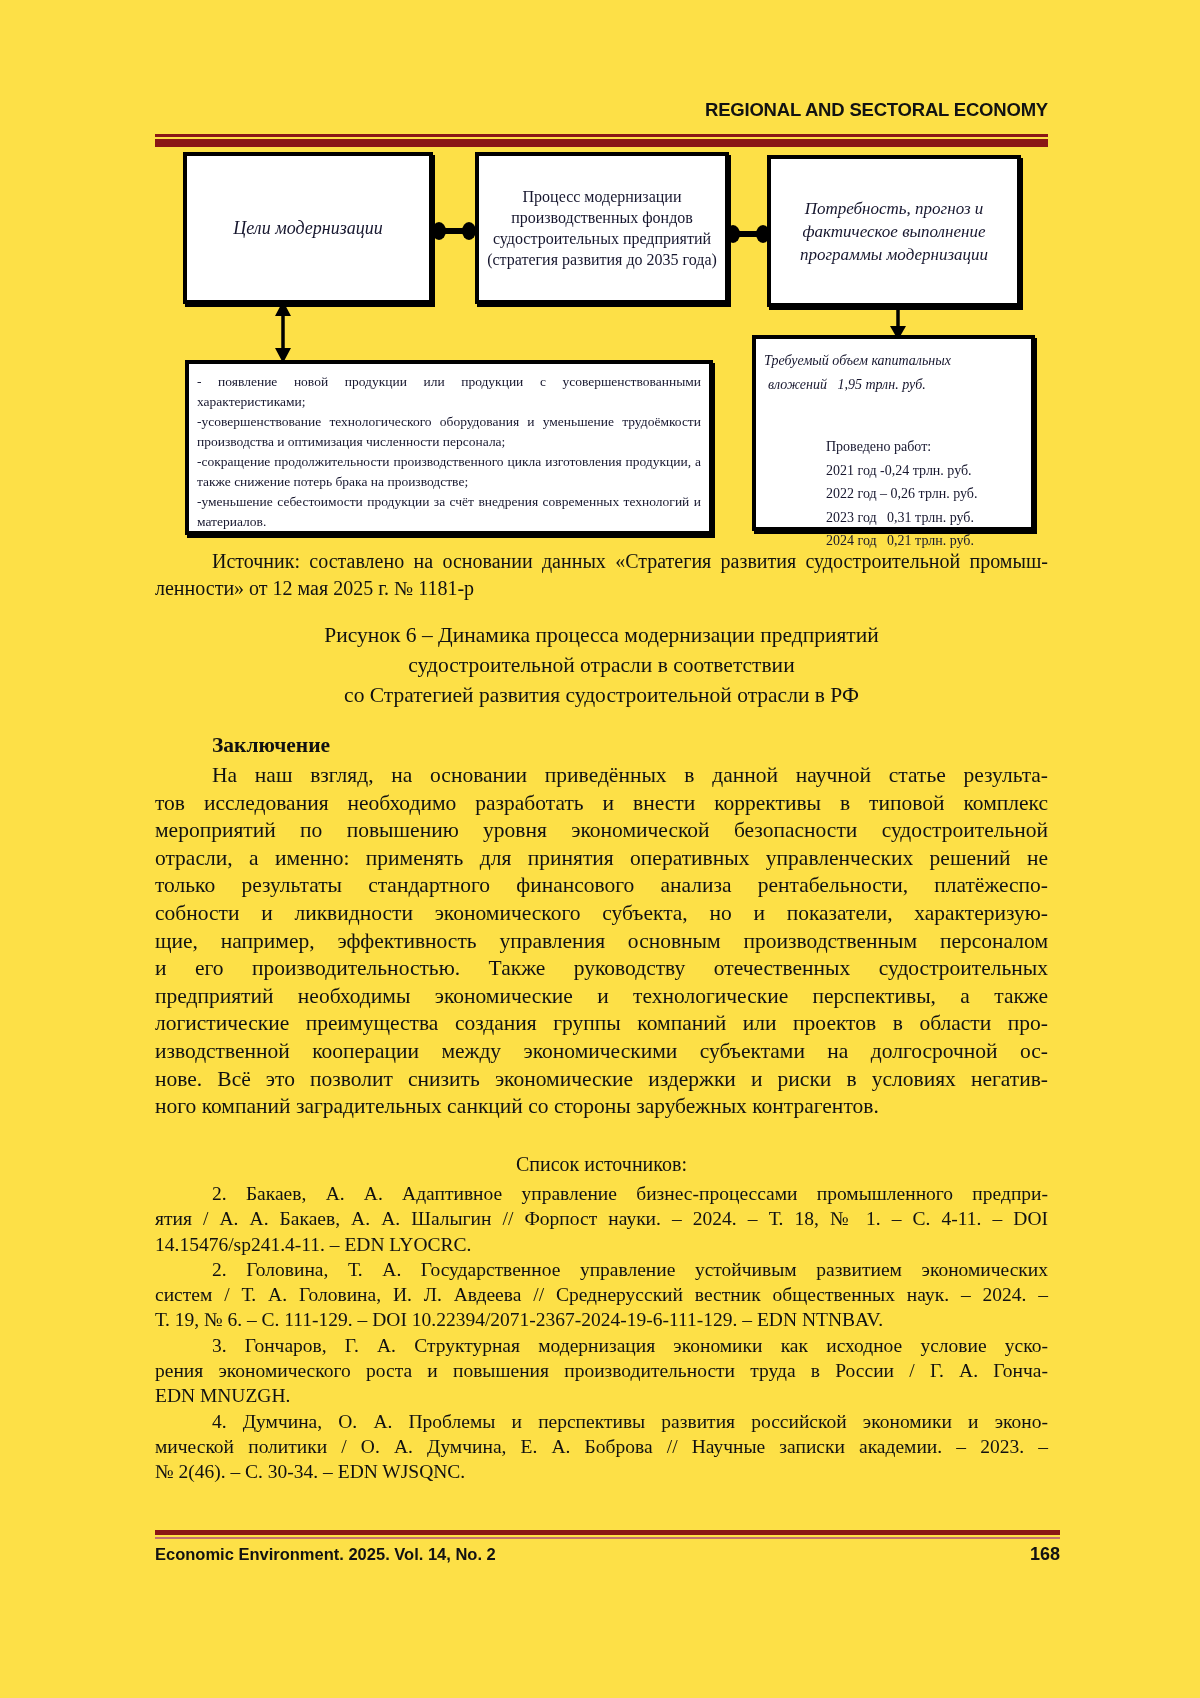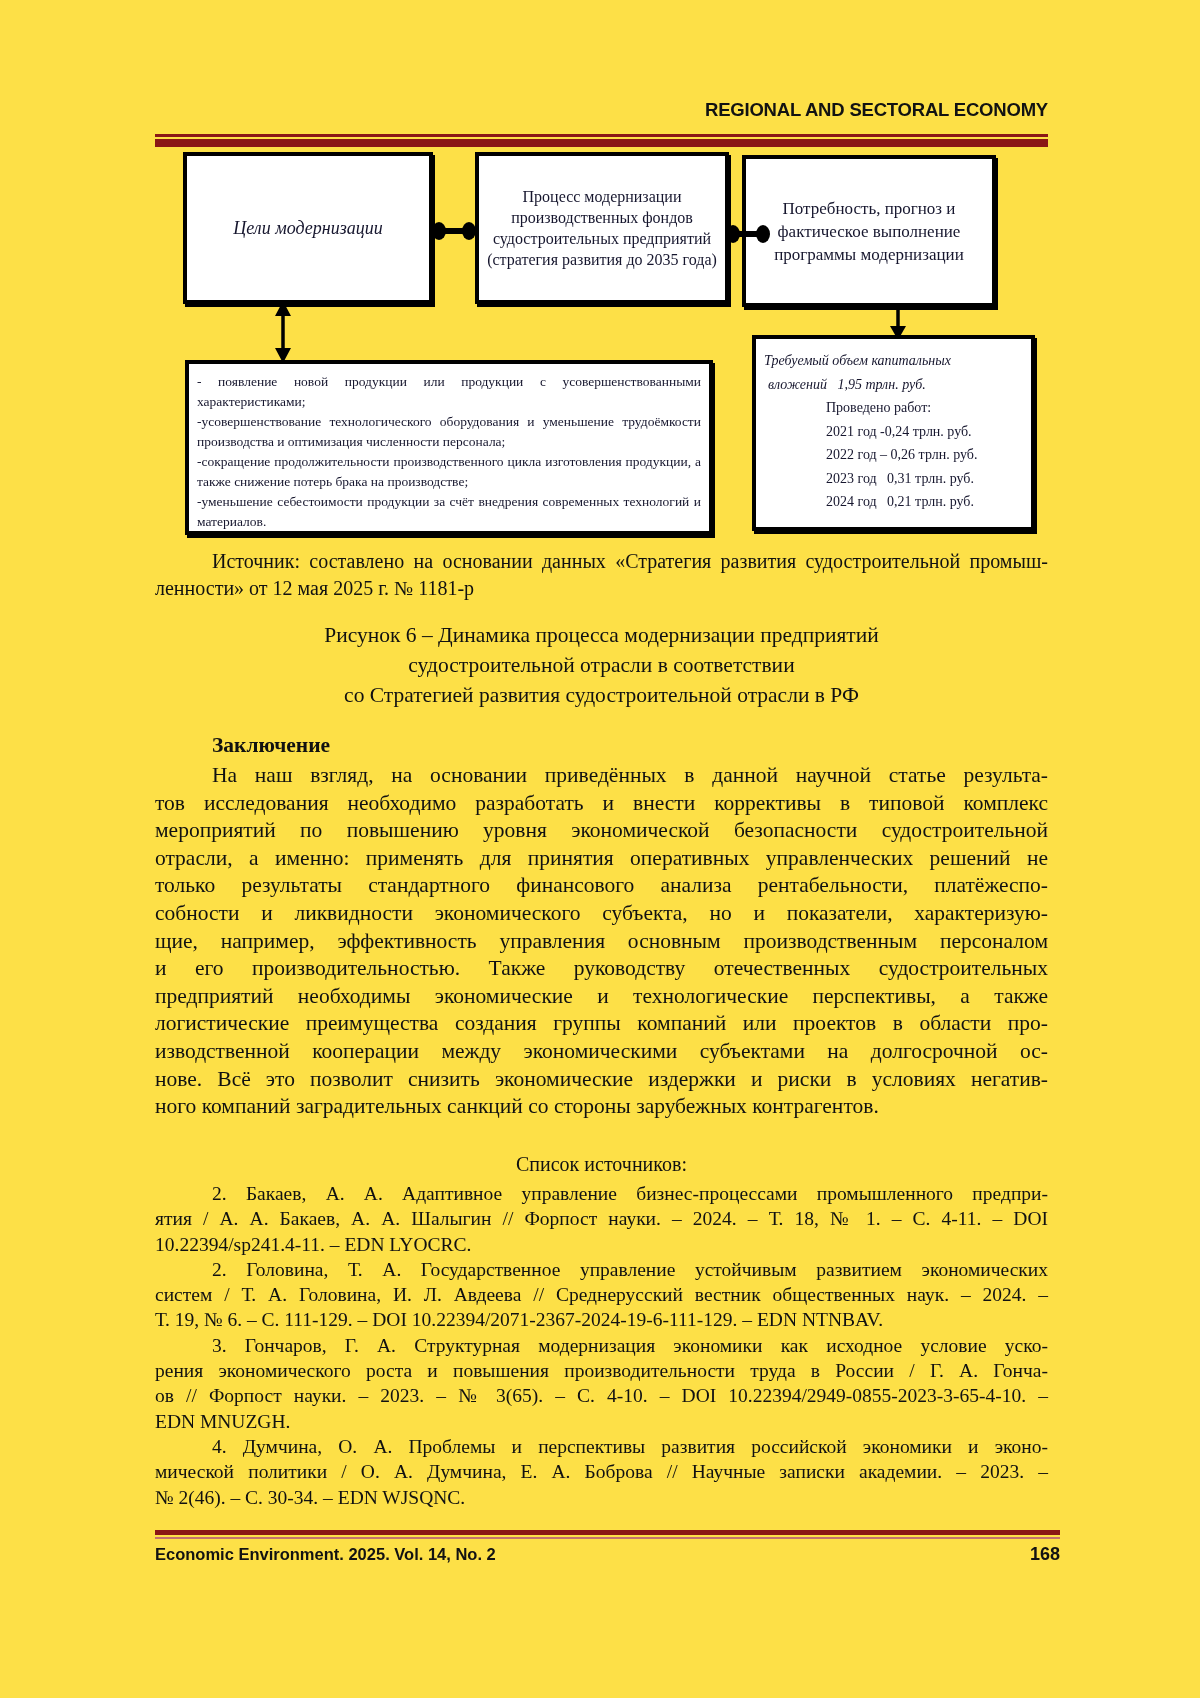--- a/index.html
+++ b/index.html
@@ -30,27 +30,27 @@
     font-weight:bold;font-size:18px;color:#121212;
   }
   
   .fbox{
     position:absolute;border:4px solid #000;background:#fff;
     box-shadow:2px 3px 0 #000;color:#16162e;box-sizing:border-box;
   }
   .fbox-center{display:flex;align-items:center;justify-content:center;text-align:center;}
   .box-goals{left:183px;top:152px;width:250px;height:152px;font-style:italic;font-size:18px;}
   .box-process{left:475px;top:152px;width:254px;height:152px;font-size:16px;line-height:21px;padding:4px 8px;}
-  .box-need{left:742px;top:155px;width:254px;height:152px;font-size:17px;line-height:23px;padding:4px 8px;}
+  .box-need{left:767px;top:155px;width:254px;height:152px;font-style:italic;font-size:17px;line-height:23px;padding:4px 8px;}
   .box-effects{left:185px;top:360px;width:528px;height:175px;padding:8px 8px 6px 8px;font-size:13.5px;line-height:20px;}
   .box-effects div{text-align:justify;text-align-last:auto;}
   .box-investment{left:752px;top:335px;width:283px;height:196px;padding:10px 8px 6px 8px;font-size:14px;line-height:23.5px;}
   .inv-head1{font-style:italic;text-align:left;white-space:pre;}
   .inv-head2{font-style:italic;text-align:left;padding-left:4px;white-space:pre;}
-  .inv-works{padding-left:62px;}
+  .inv-works{padding-left:62px;margin-top:39px;}
   .inv-works div{white-space:pre;}
   .connector{position:absolute;}
   
   .src-block{position:absolute;left:155px;top:548px;width:893px;font-size:20px;line-height:27px;}
   .jl div{text-align:justify;text-align-last:justify;}
   .jl div:first-child{text-indent:57px;}
   .jl div:last-child{text-align-last:left;}
   .caption-block{position:absolute;left:155px;top:620px;width:893px;font-size:21.5px;line-height:30px;}
   .caption-block div{text-align:center;}
   .concl-heading{position:absolute;left:155px;top:733px;width:893px;font-weight:bold;font-size:21.5px;text-indent:57px;}
@@ -147,31 +147,30 @@
       <div>изводственной кооперации между экономическими субъектами на долгосрочной ос-</div>
       <div>нове. Всё это позволит снизить экономические издержки и риски в условиях негатив-</div>
       <div>ного компаний заградительных санкций со стороны зарубежных контрагентов.</div>
     </div>
 
   <div class="refs-heading">Список источников:</div>
   <div class="refs-wrap">
     <div class="jl">
         <div>2. Бакаев, А. А. Адаптивное управление бизнес-процессами промышленного предпри-</div>
         <div>ятия / А. А. Бакаев, А. А. Шалыгин // Форпост науки. – 2024. – Т. 18, № 1. – С. 4-11. – DOI</div>
-        <div>10.22394/sp241.4-11. – EDN LYOCRC.</div>
+        <div>14.15476/sp241.4-11. – EDN LYOCRC.</div>
       </div>
     <div class="jl">
         <div>2. Головина, Т. А. Государственное управление устойчивым развитием экономических</div>
         <div>систем / Т. А. Головина, И. Л. Авдеева // Среднерусский вестник общественных наук. – 2024. –</div>
         <div>Т. 19, № 6. – С. 111-129. – DOI 10.22394/2071-2367-2024-19-6-111-129. – EDN NTNBAV.</div>
       </div>
     <div class="jl">
         <div>3. Гончаров, Г. А. Структурная модернизация экономики как исходное условие уско-</div>
         <div>рения экономического роста и повышения производительности труда в России / Г. А. Гонча-</div>
-        <div>ов // Форпост науки. – 2023. – № 3(65). – С. 4-10. – DOI 10.22394/2949-0855-2023-3-65-4-10. –</div>
         <div>EDN MNUZGH.</div>
       </div>
     <div class="jl">
         <div>4. Думчина, О. А. Проблемы и перспективы развития российской экономики и эконо-</div>
         <div>мической политики / О. А. Думчина, Е. А. Боброва // Научные записки академии. – 2023. –</div>
         <div>№ 2(46). – С. 30-34. – EDN WJSQNC.</div>
       </div>
   </div>
 
   <div class="rule rule-thick-bottom"></div>

